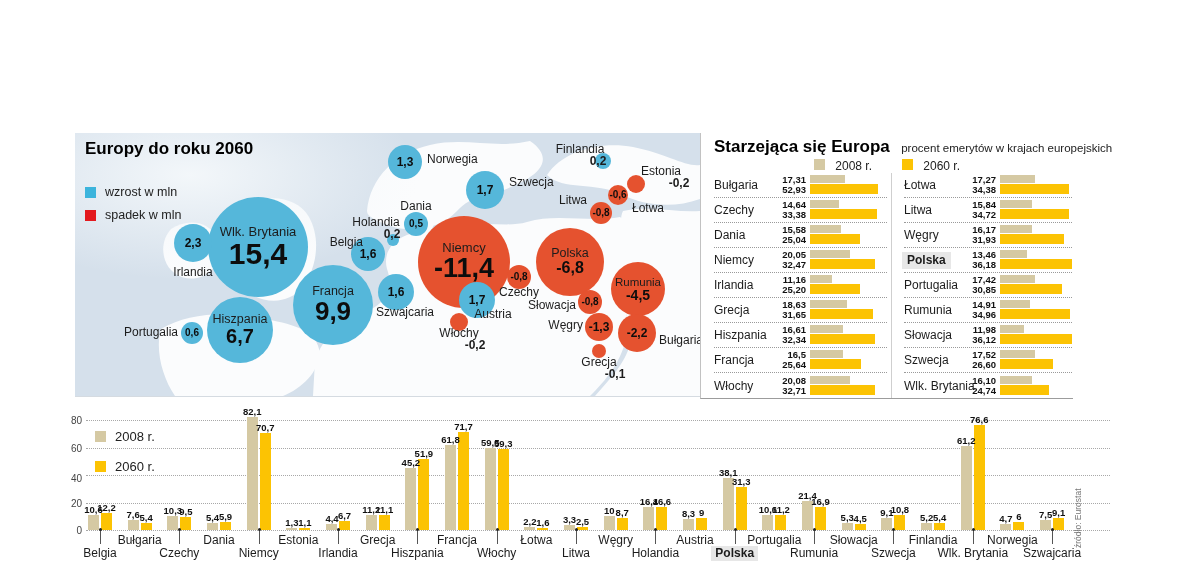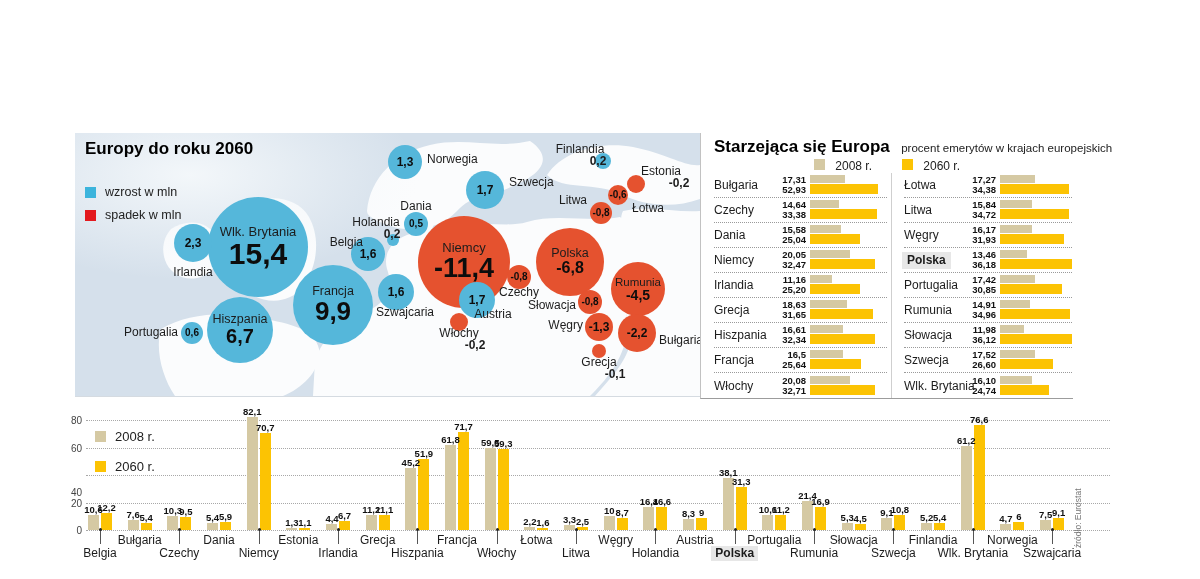--- a/index.html
+++ b/index.html
@@ -430,21 +430,21 @@
       </div>
   </div>
 
   <div class="pop-chart">
     <div id="pop-grid">
         <div class="gridline" style="top: 132px;"></div>
         <div class="ytick" style="top: 127px;">0</div>
         <div class="gridline" style="top: 104.55px;"></div>
         <div class="ytick" style="top: 99.55px;">20</div>
         <div class="gridline" style="top: 77.1px;"></div>
-        <div class="ytick" style="top: 89px;">40</div>
+        <div class="ytick" style="top: 75px;">40</div>
         <div class="gridline" style="top: 49.65px;"></div>
         <div class="ytick" style="top: 44.65px;">60</div>
         <div class="gridline" style="top: 22.2px;"></div>
         <div class="ytick" style="top: 17.2px;">80</div>
       </div>
     <div id="pop-bars">
         <div class="pbar y08" style="left: 88px; top: 117.451px; height: 14.5485px;"></div>
         <div class="pbar y60" style="left: 101px; top: 115.255px; height: 16.7445px;"></div>
         <div class="plabel" style="left: 79.5px; top: 106.451px;">10,6</div>
         <div class="plabel" style="left: 92.5px; top: 104.255px;">12,2</div>

